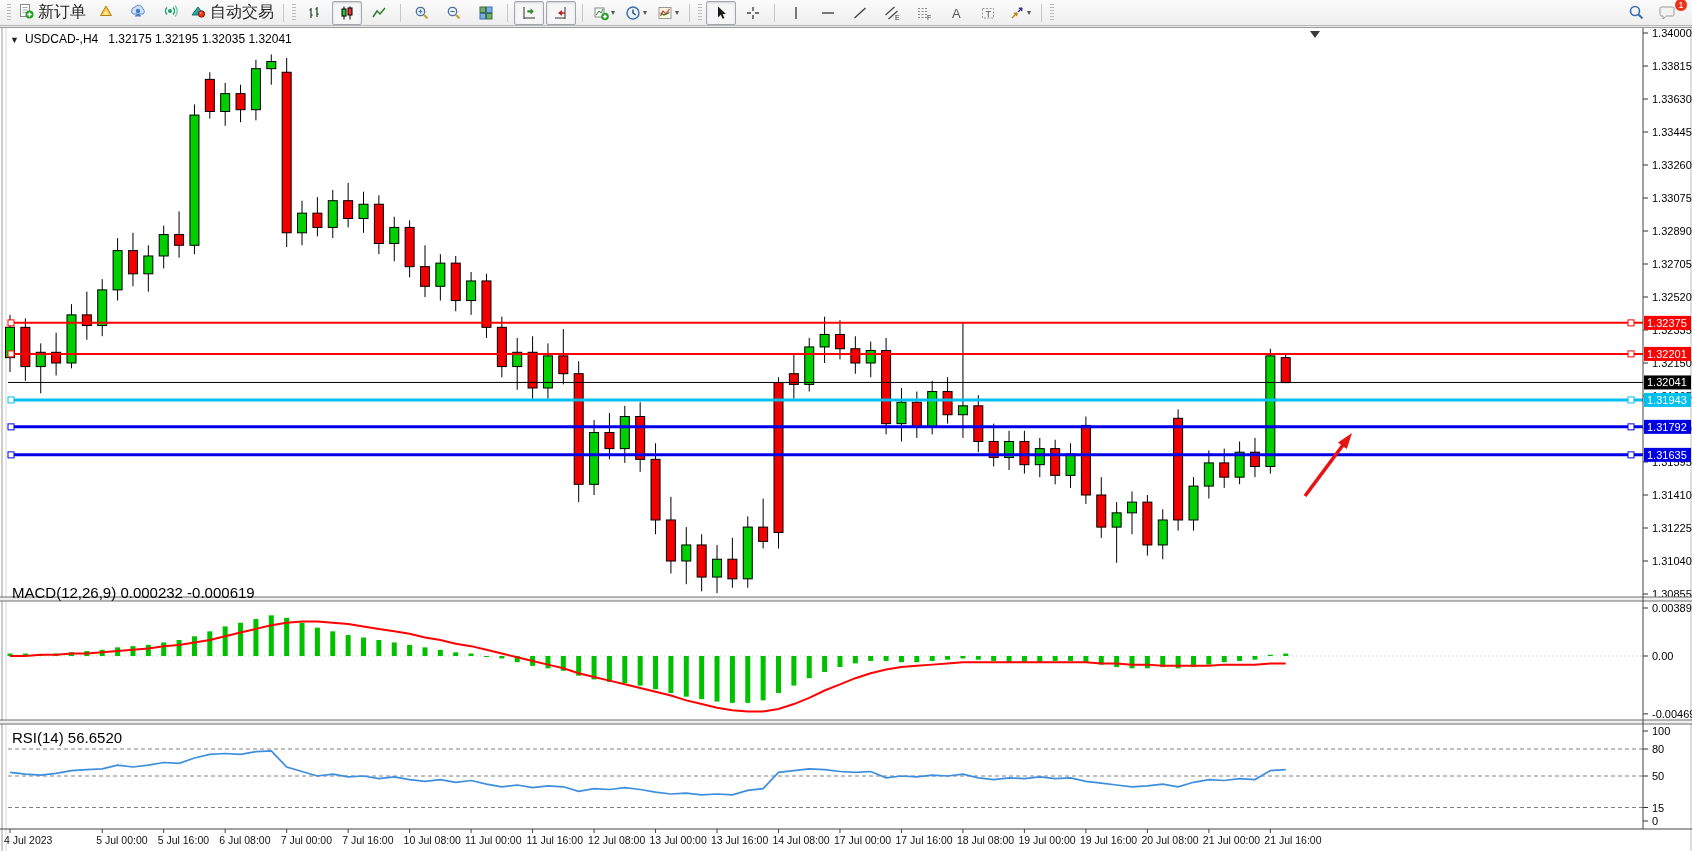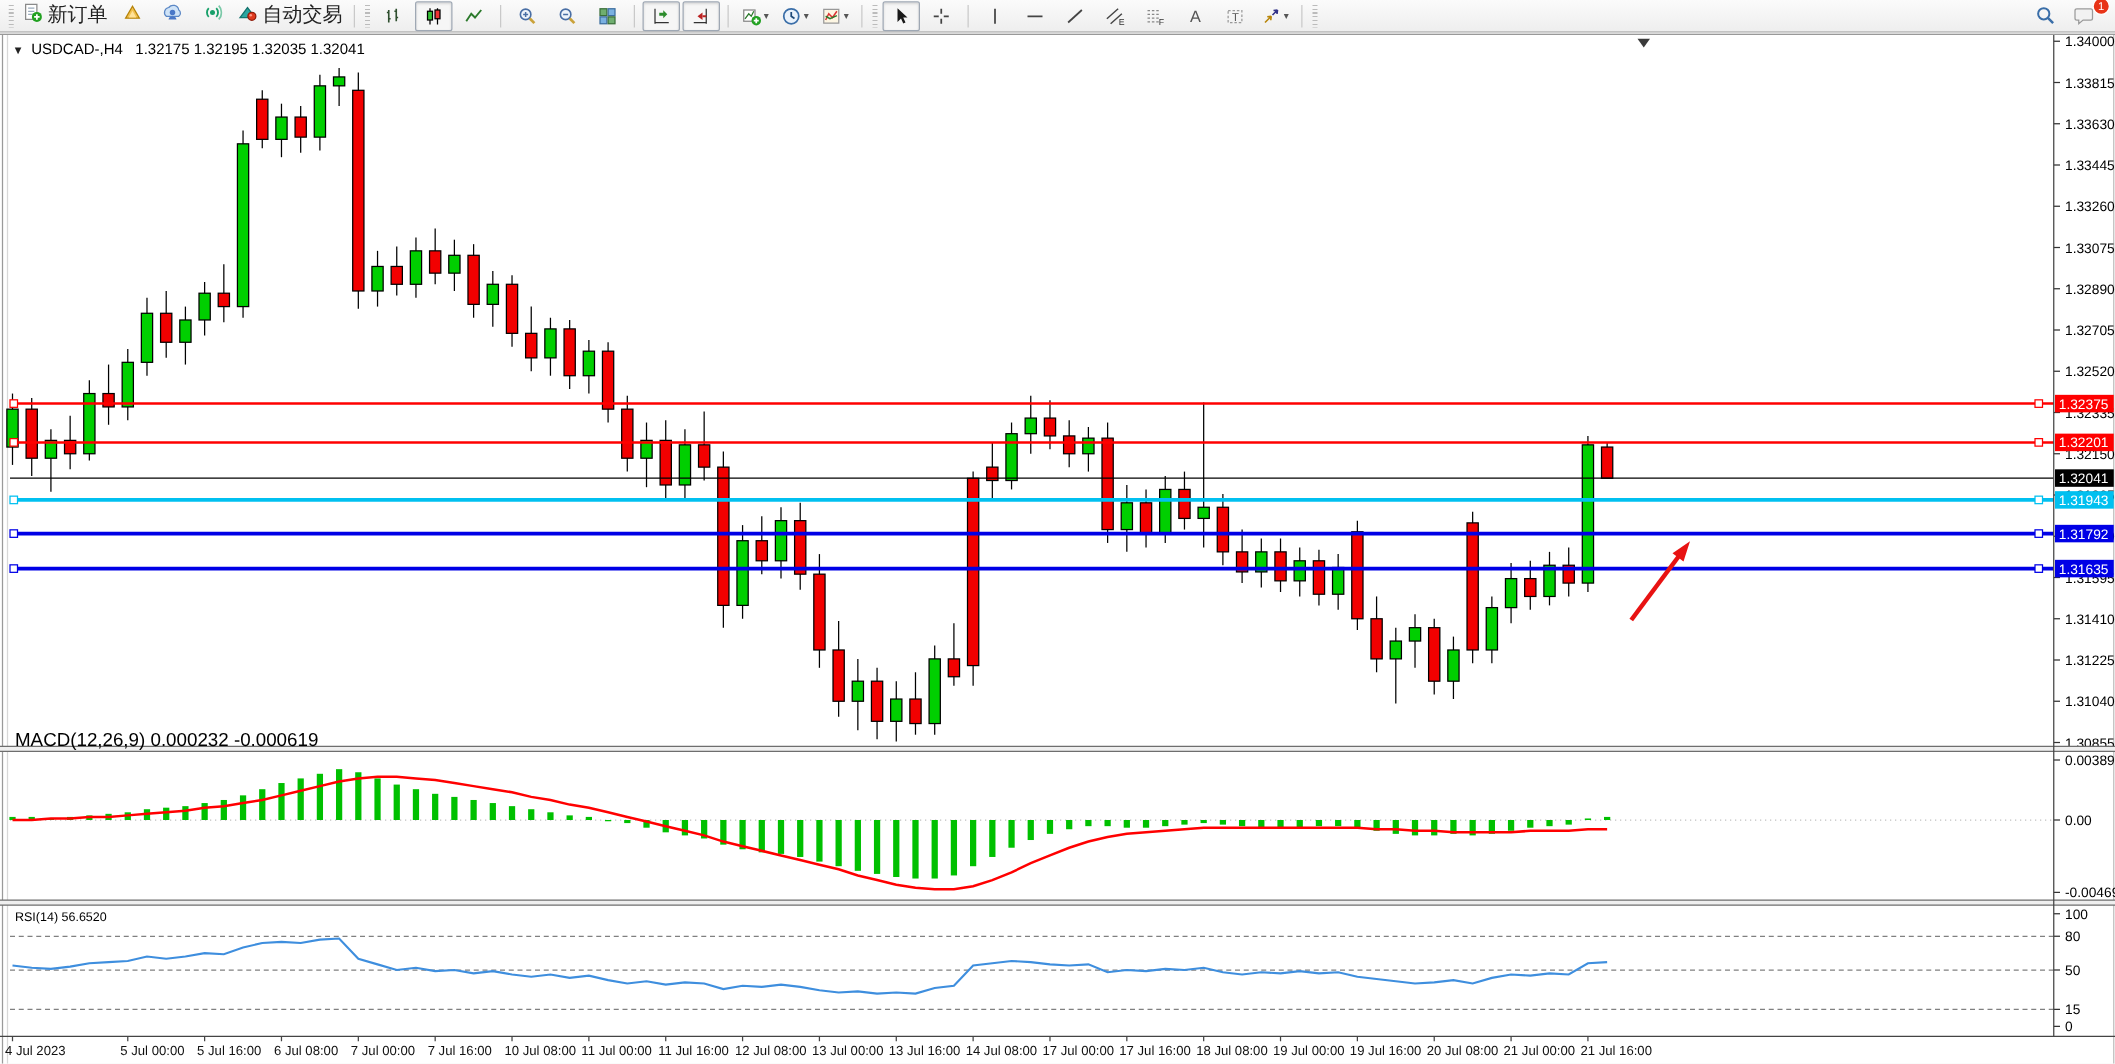--- a/index.html
+++ b/index.html
@@ -16,21 +16,21 @@
   .tf-btn.active{border:1px solid #9fa8b4;background:#f8f8f8;box-shadow:inset 0 1px 2px rgba(0,0,0,.12);}
   .tb-right{margin-left:auto;display:flex;align-items:center;margin-right:8px;}
   .badge{position:absolute;top:-4px;right:-6px;background:#e83418;color:#fff;font-size:9px;line-height:12px;min-width:12px;border-radius:7px;text-align:center;border:1px solid #fff;}
   
   .chart-window{position:absolute;top:27px;left:0;width:1692px;height:824px;background:#ffffff;border-top:1px solid #999;}
   .overlay-label{position:absolute;font-size:12px;color:#000;white-space:nowrap;text-align:right;}
   #title-row{top:4px;left:10px;}
   #title-row .toggle{font-size:9px;color:#222;margin-right:6px;}
   #title-row .ohlc{margin-left:10px;}
   #macd-label{top:556px;left:12px;font-size:15px;}
-  #rsi-label{top:701px;left:12px;font-size:10px;}
+  #rsi-label{top:701px;left:12px;font-size:15px;}
   svg text{font-family:"Liberation Sans",sans-serif;}
 </style>
 </head>
 <body>
 
 <div class="app">
 
   <div class="toolbar">
     <div class="grip"></div>
     <div class="tb-btn">

